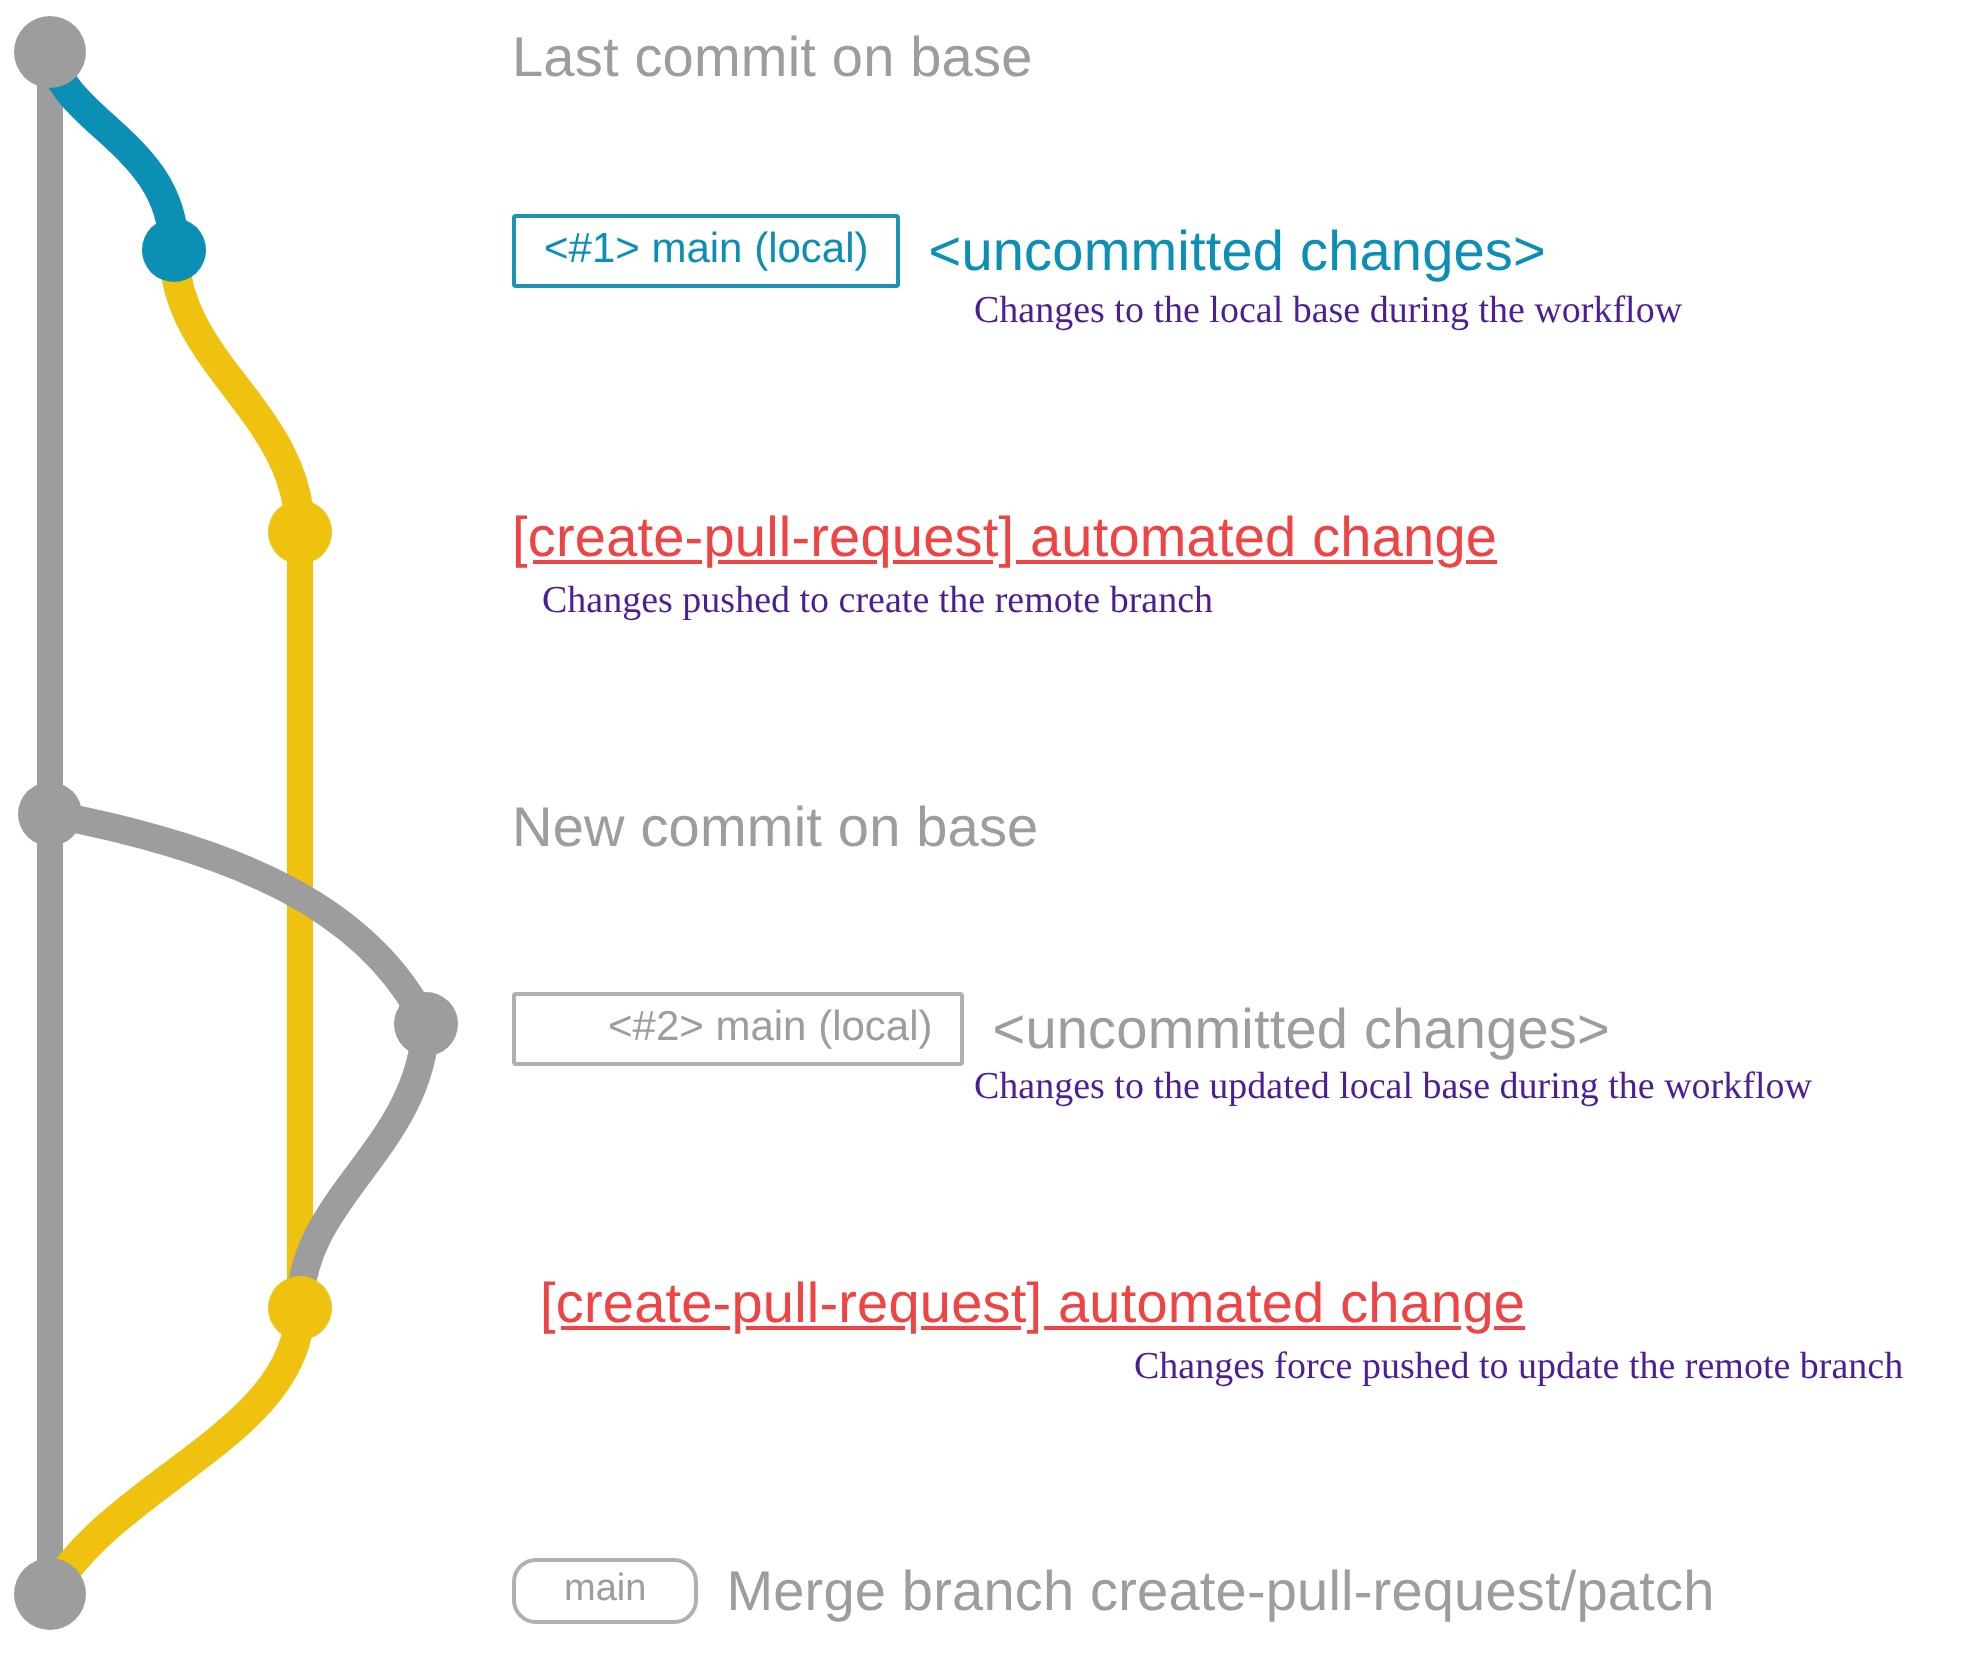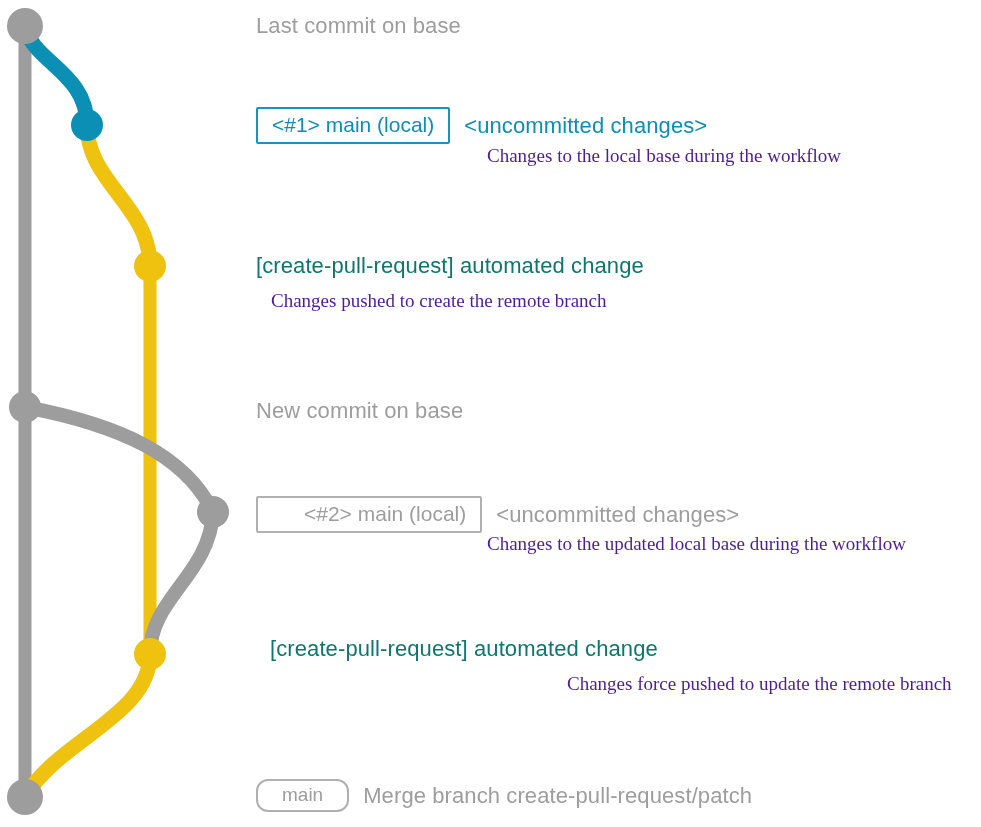--- a/index.html
+++ b/index.html
@@ -38,27 +38,27 @@
     position: absolute;
     display: flex;
     align-items: baseline;
   }
   .row.pill-row {
     align-items: center;
   }
 
   
   .commit-subject {
-    font-size: 22px;
+    font-size: 28px;
     letter-spacing: 0.1px;
     white-space: nowrap;
   }
   .commit-subject.gray   { color: #9d9d9d; }
   .commit-subject.teal   { color: #0c8fb4; }
-  .commit-subject.yellow { color: #0f766e; }
+  .commit-subject.yellow { color: #ef4444; text-decoration: underline; }
 
   
   .pill {
     display: inline-block;
     border: 2px solid currentColor;
     border-radius: 2px;
     padding: 5px 14px 7px;
     font-size: 21px;
     line-height: 1;
     white-space: nowrap;

